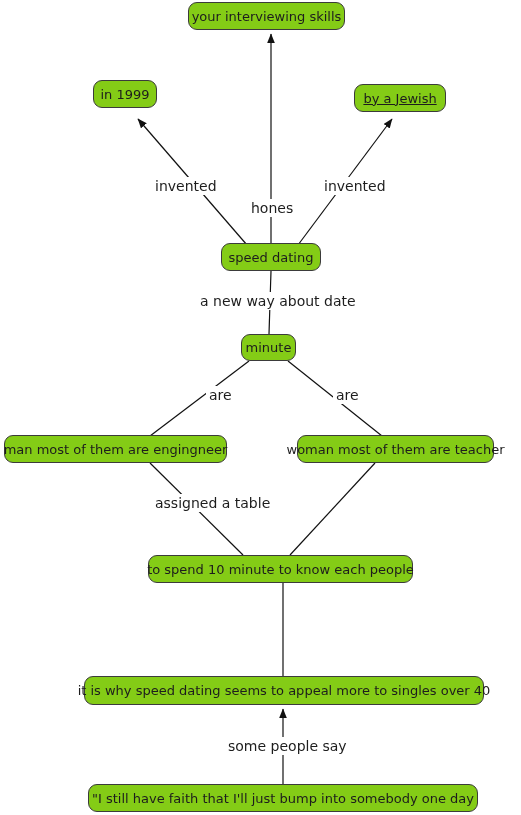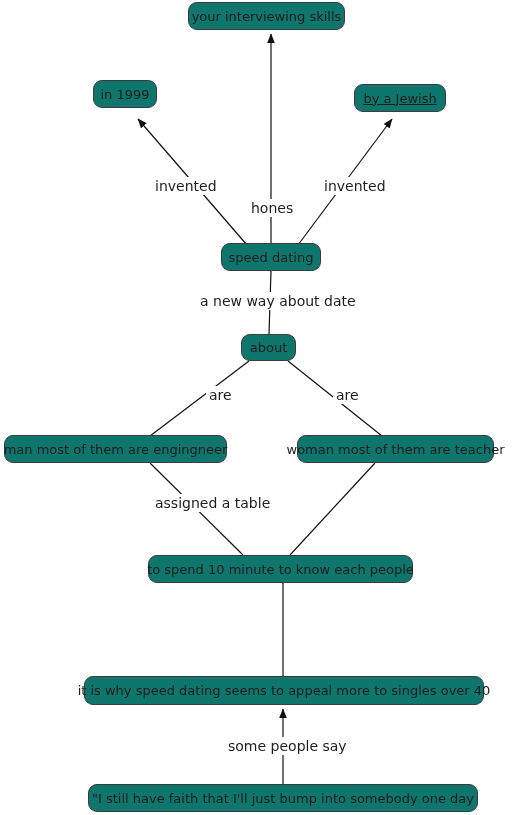--- a/index.html
+++ b/index.html
@@ -27,21 +27,21 @@
     width: 521px;
     height: 815px;
     pointer-events: none;
   }
   .node {
     position: absolute;
     box-sizing: border-box;
     display: flex;
     align-items: center;
     justify-content: center;
-    background: #0f766e;
+    background: #84cc16;
     border: 1px solid #3b3b3b;
     border-radius: 9px;
     font-size: 13px;
     line-height: 1;
     color: #1d1d1d;
     white-space: nowrap;
     padding: 0 10px;
     z-index: 3;
   }
   .edge-label {
@@ -98,21 +98,21 @@
 
   <div class="node" style="left:354px; top:84px; width:92px; height:28px;text-decoration:underline;">
     <span>by a Jewish</span>
   </div>
 
   <div class="node" style="left:221px; top:243px; width:100px; height:28px;">
     <span>speed dating</span>
   </div>
 
   <div class="node" style="left:241px; top:334px; width:55px; height:27px;">
-    <span>about</span>
+    <span>minute</span>
   </div>
 
   <div class="node" style="left:4px; top:435px; width:223px; height:28px;">
     <span>man most of them are engingneer</span>
   </div>
 
   <div class="node" style="left:297px; top:435px; width:197px; height:28px;">
     <span>woman most of them are teacher</span>
   </div>
 

